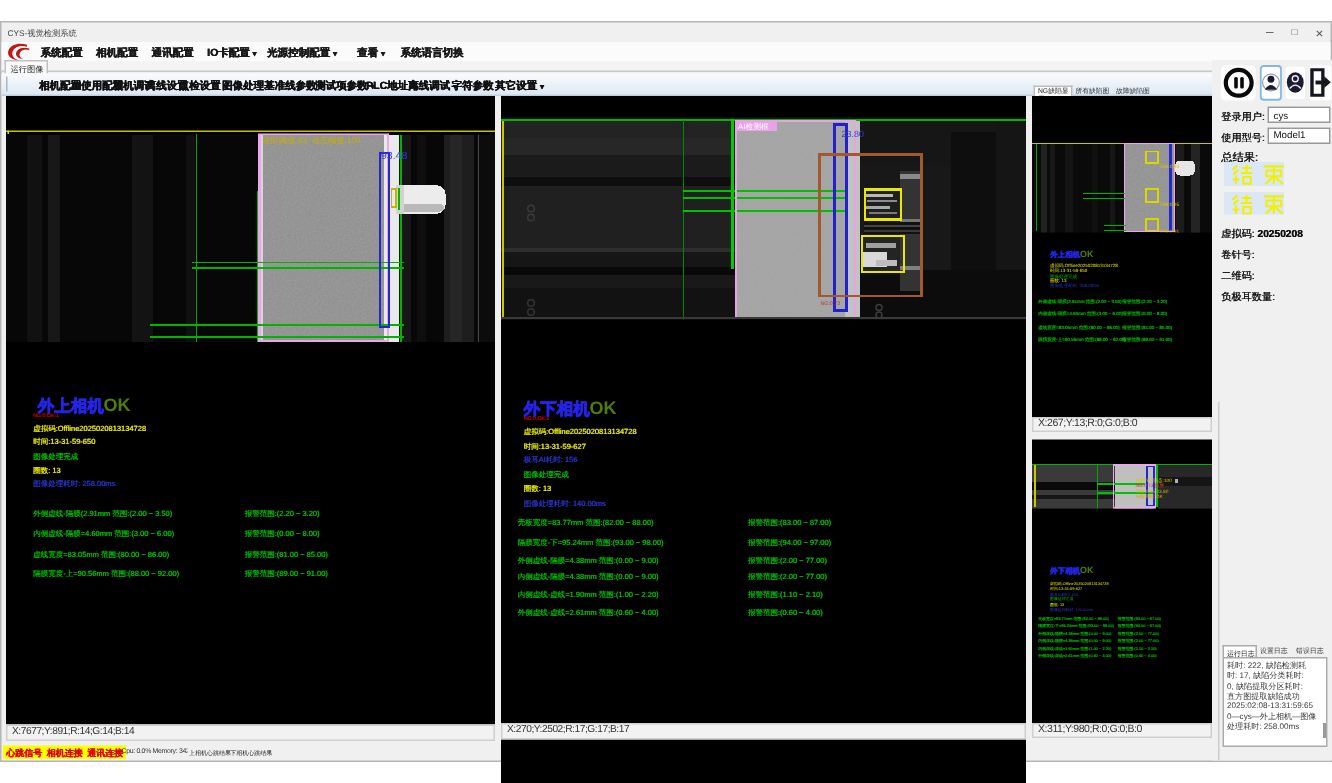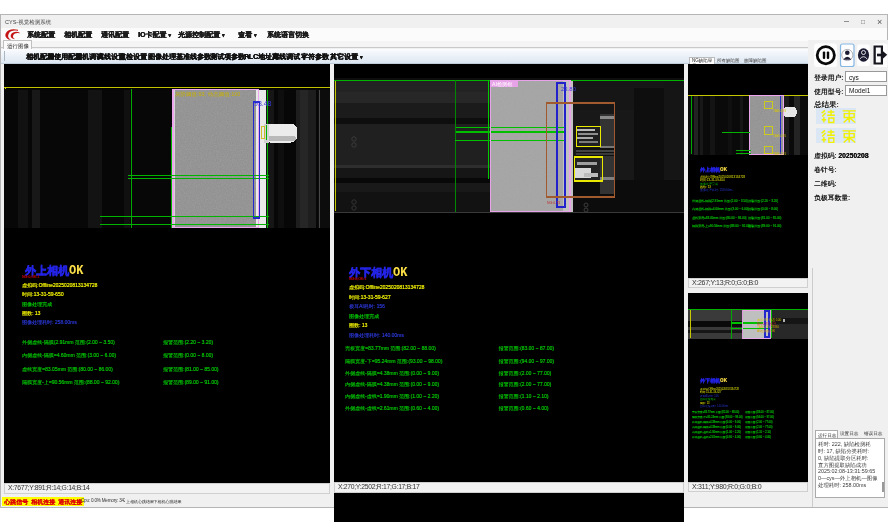--- a/index.html
+++ b/index.html
@@ -10,21 +10,21 @@
 .winbtn{top:17px;font-size:9px;color:#555;}
 .menubar{left:1px;top:28px;width:886px;height:13px;background:#fbfbfb;}
 .menu-item{top:30px;font-size:7px;font-weight:bold;color:#1a1a1a;white-space:nowrap;text-shadow:0.4px 0 currentColor,0 0.4px currentColor;}
 .tabrow{left:1px;top:41px;width:886px;height:7px;background:#f4f4f4;border-bottom:1px solid #c8c8c8;}
 .tab1{left:3px;top:40px;width:29px;height:9px;background:#fafafa;border:1px solid #c0c0c0;border-bottom:none;font-size:5.5px;color:#222;padding:1.5px 0 0 3px;}
 .toolbar{left:1px;top:49px;width:886px;height:15px;background:linear-gradient(#fafcfe,#dde7f2);border-bottom:1px solid #c0cddb;}
 .tool-item{top:52px;font-size:7px;font-weight:bold;color:#111;white-space:nowrap;text-shadow:0.4px 0 currentColor,0 0.4px currentColor;}
 .panel{background:#000;}
 .statusbar{background:#f2f2f2;border:1px solid #cfcfcf;font-size:6.8px;letter-spacing:-0.3px;color:#333;padding-left:3px;white-space:nowrap;}
 .cam-name{font-weight:bold;color:#2424e8;font-size:11px;white-space:nowrap;text-shadow:0.5px 0 currentColor,0 0.5px currentColor;}
-.cam-ok{font-weight:bold;color:#fde047;font-size:12px;font-style:normal;text-shadow:none;font-family:Liberation Mono, monospace;}
+.cam-ok{font-weight:bold;color:#4d7c0f;font-size:12px;font-style:normal;text-shadow:none;}
 .t5{font-size:5px;white-space:nowrap;text-shadow:0.3px 0 currentColor;}
 .ty{color:#e8e800;}
 .tg{color:#00c000;}
 .tb{color:#2834c8;}
 .tr{color:#c00000;}
 .meas{font-size:5px;color:#00bb00;white-space:nowrap;text-shadow:0.3px 0 currentColor;}
 .chip{top:497px;height:9px;background:#ffff00;color:#dd0000;font-size:6px;font-weight:bold;padding:1px 2px 0 2px;white-space:nowrap;text-shadow:0.4px 0 currentColor;}
 .sb-label{font-size:6.8px;color:#111;white-space:nowrap;text-shadow:0.3px 0 currentColor;}
 </style></head>
 <body>

